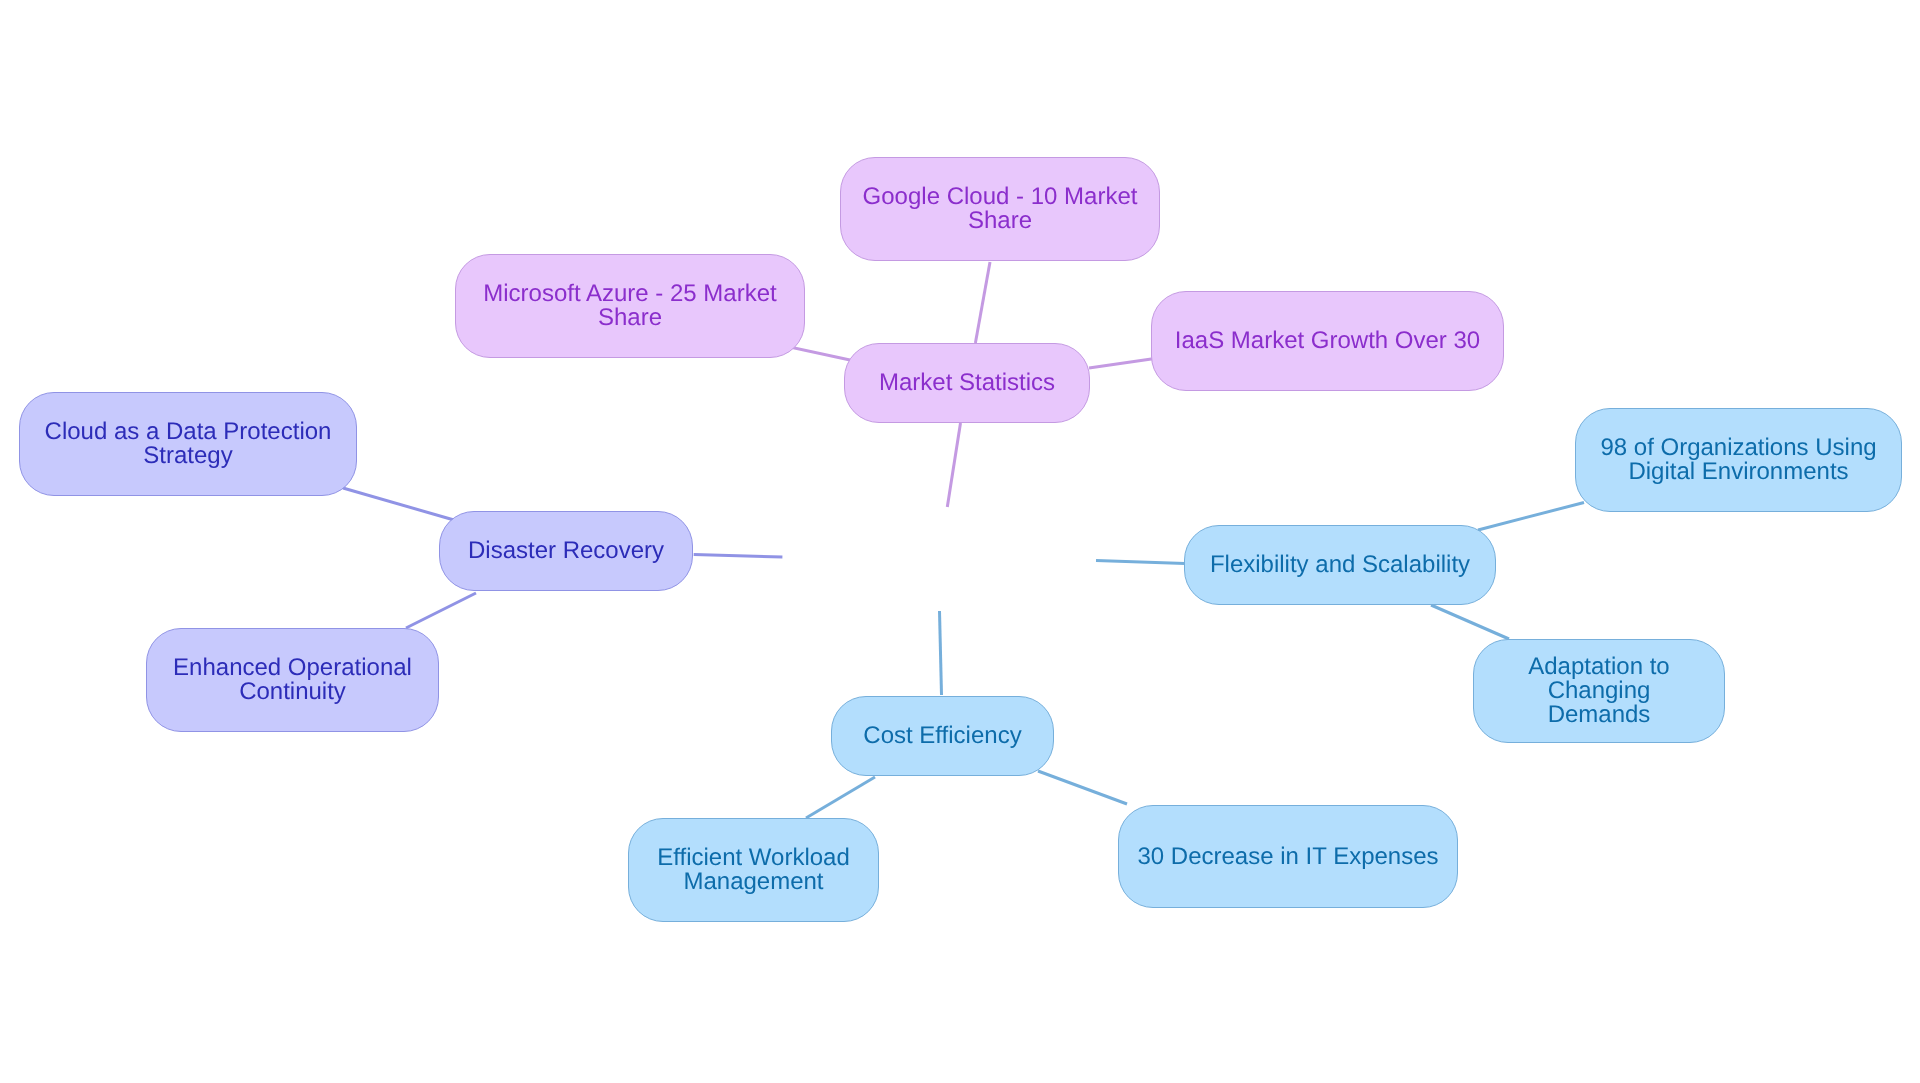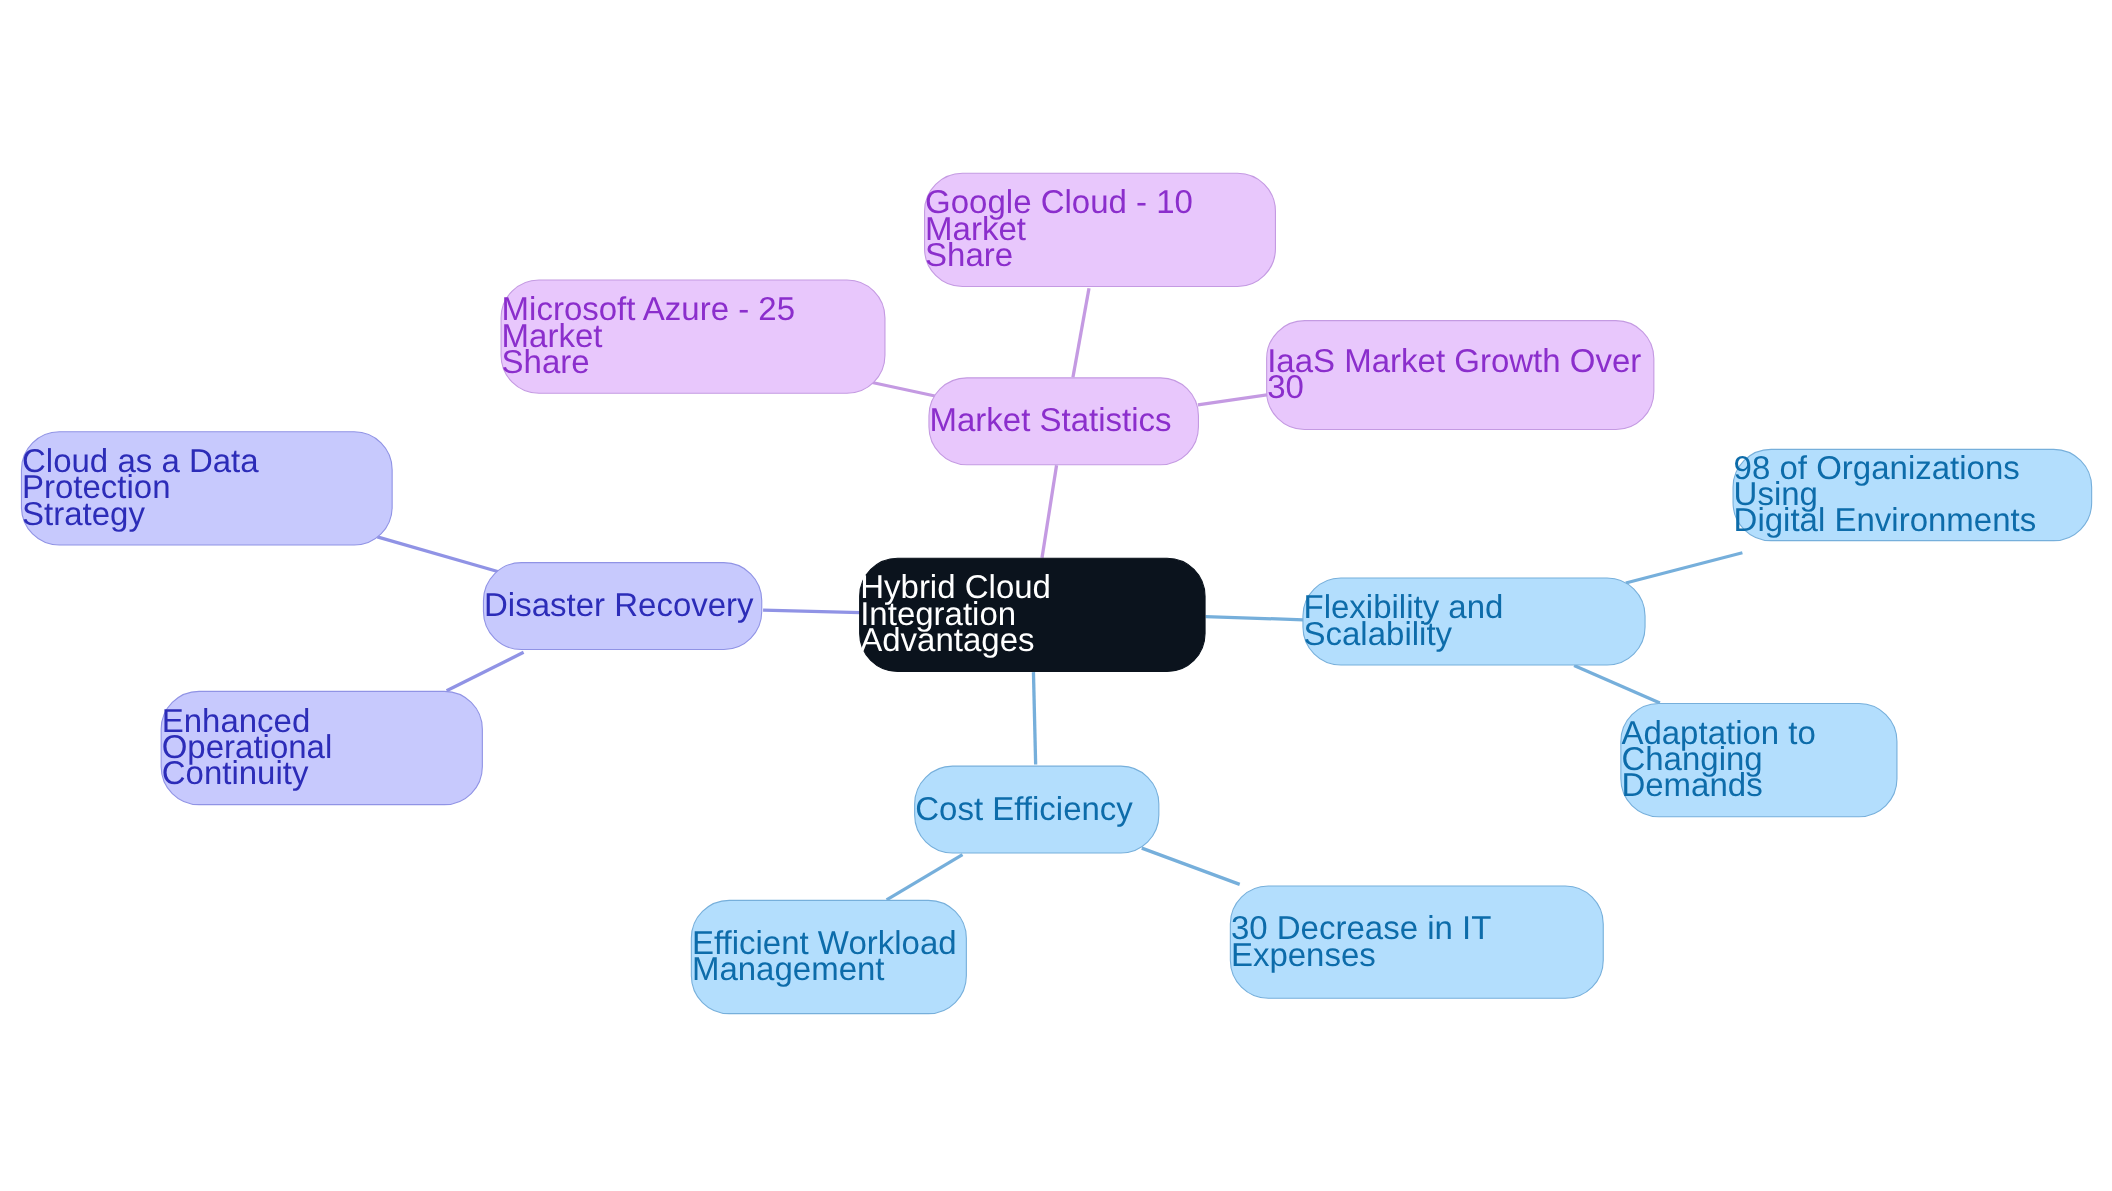--- a/index.html
+++ b/index.html
@@ -8,23 +8,24 @@
     width:1920px;height:1083px;background:#ffffff;
     font-family:"Liberation Sans", sans-serif;
     overflow:hidden;position:relative;
     -webkit-font-smoothing:antialiased;
   }
   #canvas{position:absolute;left:0;top:0;width:1920px;height:1083px;background:#ffffff;}
   svg.edge-layer{position:absolute;left:0;top:0;width:1920px;height:1083px;pointer-events:none;}
   .node{
     position:absolute;box-sizing:border-box;
     display:flex;align-items:center;justify-content:center;
+    text-align:center;
     border-style:solid;border-width:1px;
     border-radius:35px;
-    font-size:30px;
+    font-size:24px;
     line-height:24px;
     letter-spacing:0px;
     white-space:pre-line;
     -webkit-font-smoothing:antialiased;
     text-rendering:geometricPrecision;
   }
   .node .lbl{display:block;width:100%;transform:translateZ(0);}
   .n-root{background:#0b131d;border-color:#0b131d;color:#ffffff;}
   .n-purple{background:#e8c7fc;border-color:#c49ae2;color:#8b2ecc;}
   .n-lav{background:#c7c9fd;border-color:#9093e5;color:#2c2cb8;}
@@ -44,24 +45,20 @@
     <path fill="none" stroke-width="3" d="M 454 520 L 343 488" stroke="#9093e5"></path>
     <path fill="none" stroke-width="3" d="M 476 593 L 406 628" stroke="#9093e5"></path>
     <path fill="none" stroke-width="3" d="M 1096 560.5 L 1185 563.5" stroke="#76afdb"></path>
     <path fill="none" stroke-width="3" d="M 1478 530 L 1584 502.5" stroke="#76afdb"></path>
     <path fill="none" stroke-width="3" d="M 1431 605 L 1509 639" stroke="#76afdb"></path>
     <path fill="none" stroke-width="3" d="M 939.5 611 L 941.5 695" stroke="#76afdb"></path>
     <path fill="none" stroke-width="3" d="M 875 777 L 806 818" stroke="#76afdb"></path>
     <path fill="none" stroke-width="3" d="M 1038 771 L 1127 804" stroke="#76afdb"></path>
   </svg>
 
-  <div class="node n-root" style="left:781px;top:507px;width:315px;height:104px;">
-    <span class="lbl">Hybrid Cloud Integration
-Advantages</span>
-  </div>
 
   <div class="node n-purple" style="left:844px;top:343px;width:246px;height:80px;">
     <span class="lbl">Market Statistics</span>
   </div>
 
   <div class="node n-purple" style="left:840px;top:157px;width:320px;height:104px;">
     <span class="lbl">Google Cloud - 10 Market
 Share</span>
   </div>
 
@@ -85,21 +82,21 @@
 
   <div class="node n-lav" style="left:146px;top:628px;width:293px;height:104px;">
     <span class="lbl">Enhanced Operational
 Continuity</span>
   </div>
 
   <div class="node n-blue" style="left:1184px;top:525px;width:312px;height:80px;">
     <span class="lbl">Flexibility and Scalability</span>
   </div>
 
-  <div class="node n-blue" style="left:1575px;top:408px;width:327px;height:84px;">
+  <div class="node n-blue" style="left:1575px;top:408px;width:327px;height:104px;">
     <span class="lbl">98 of Organizations Using
 Digital Environments</span>
   </div>
 
   <div class="node n-blue" style="left:1473px;top:639px;width:252px;height:104px;">
     <span class="lbl">Adaptation to Changing
 Demands</span>
   </div>
 
   <div class="node n-blue" style="left:831px;top:696px;width:223px;height:80px;">

